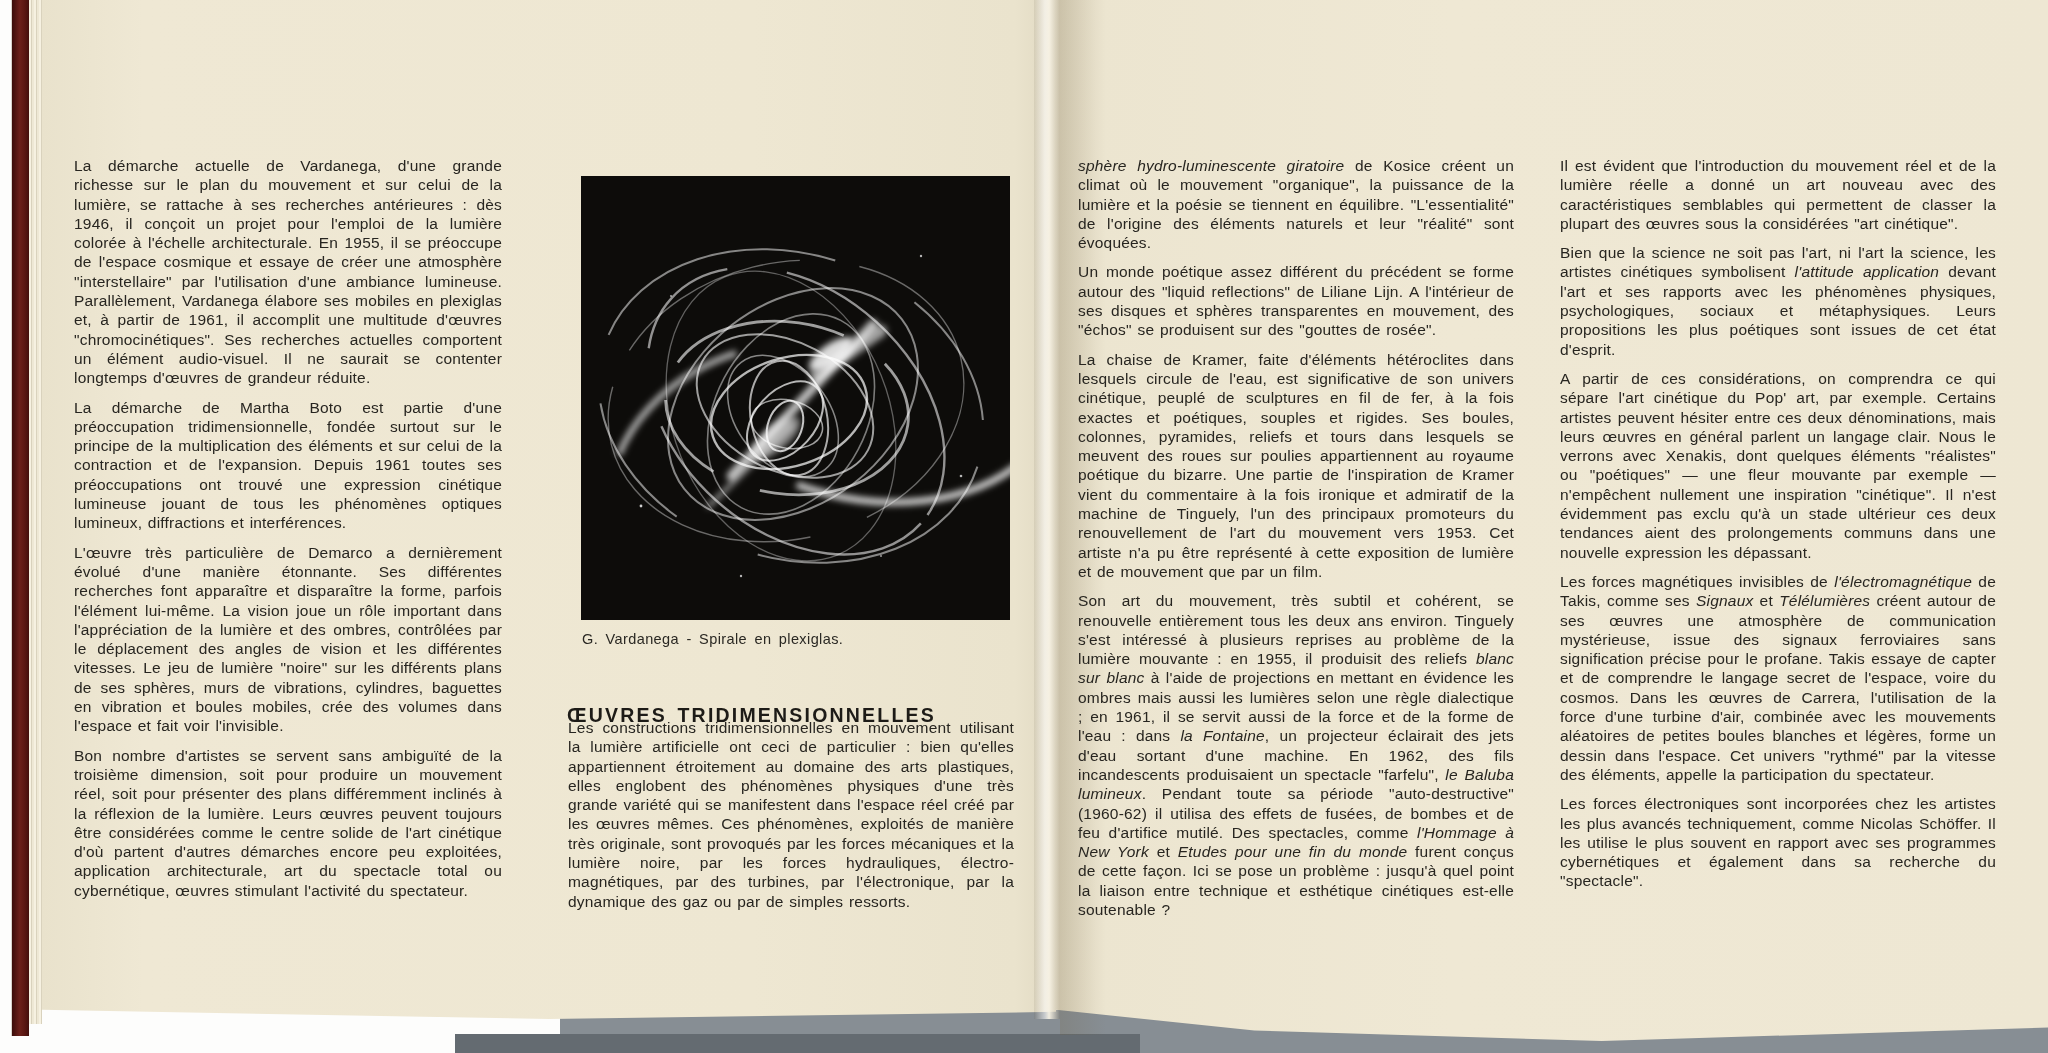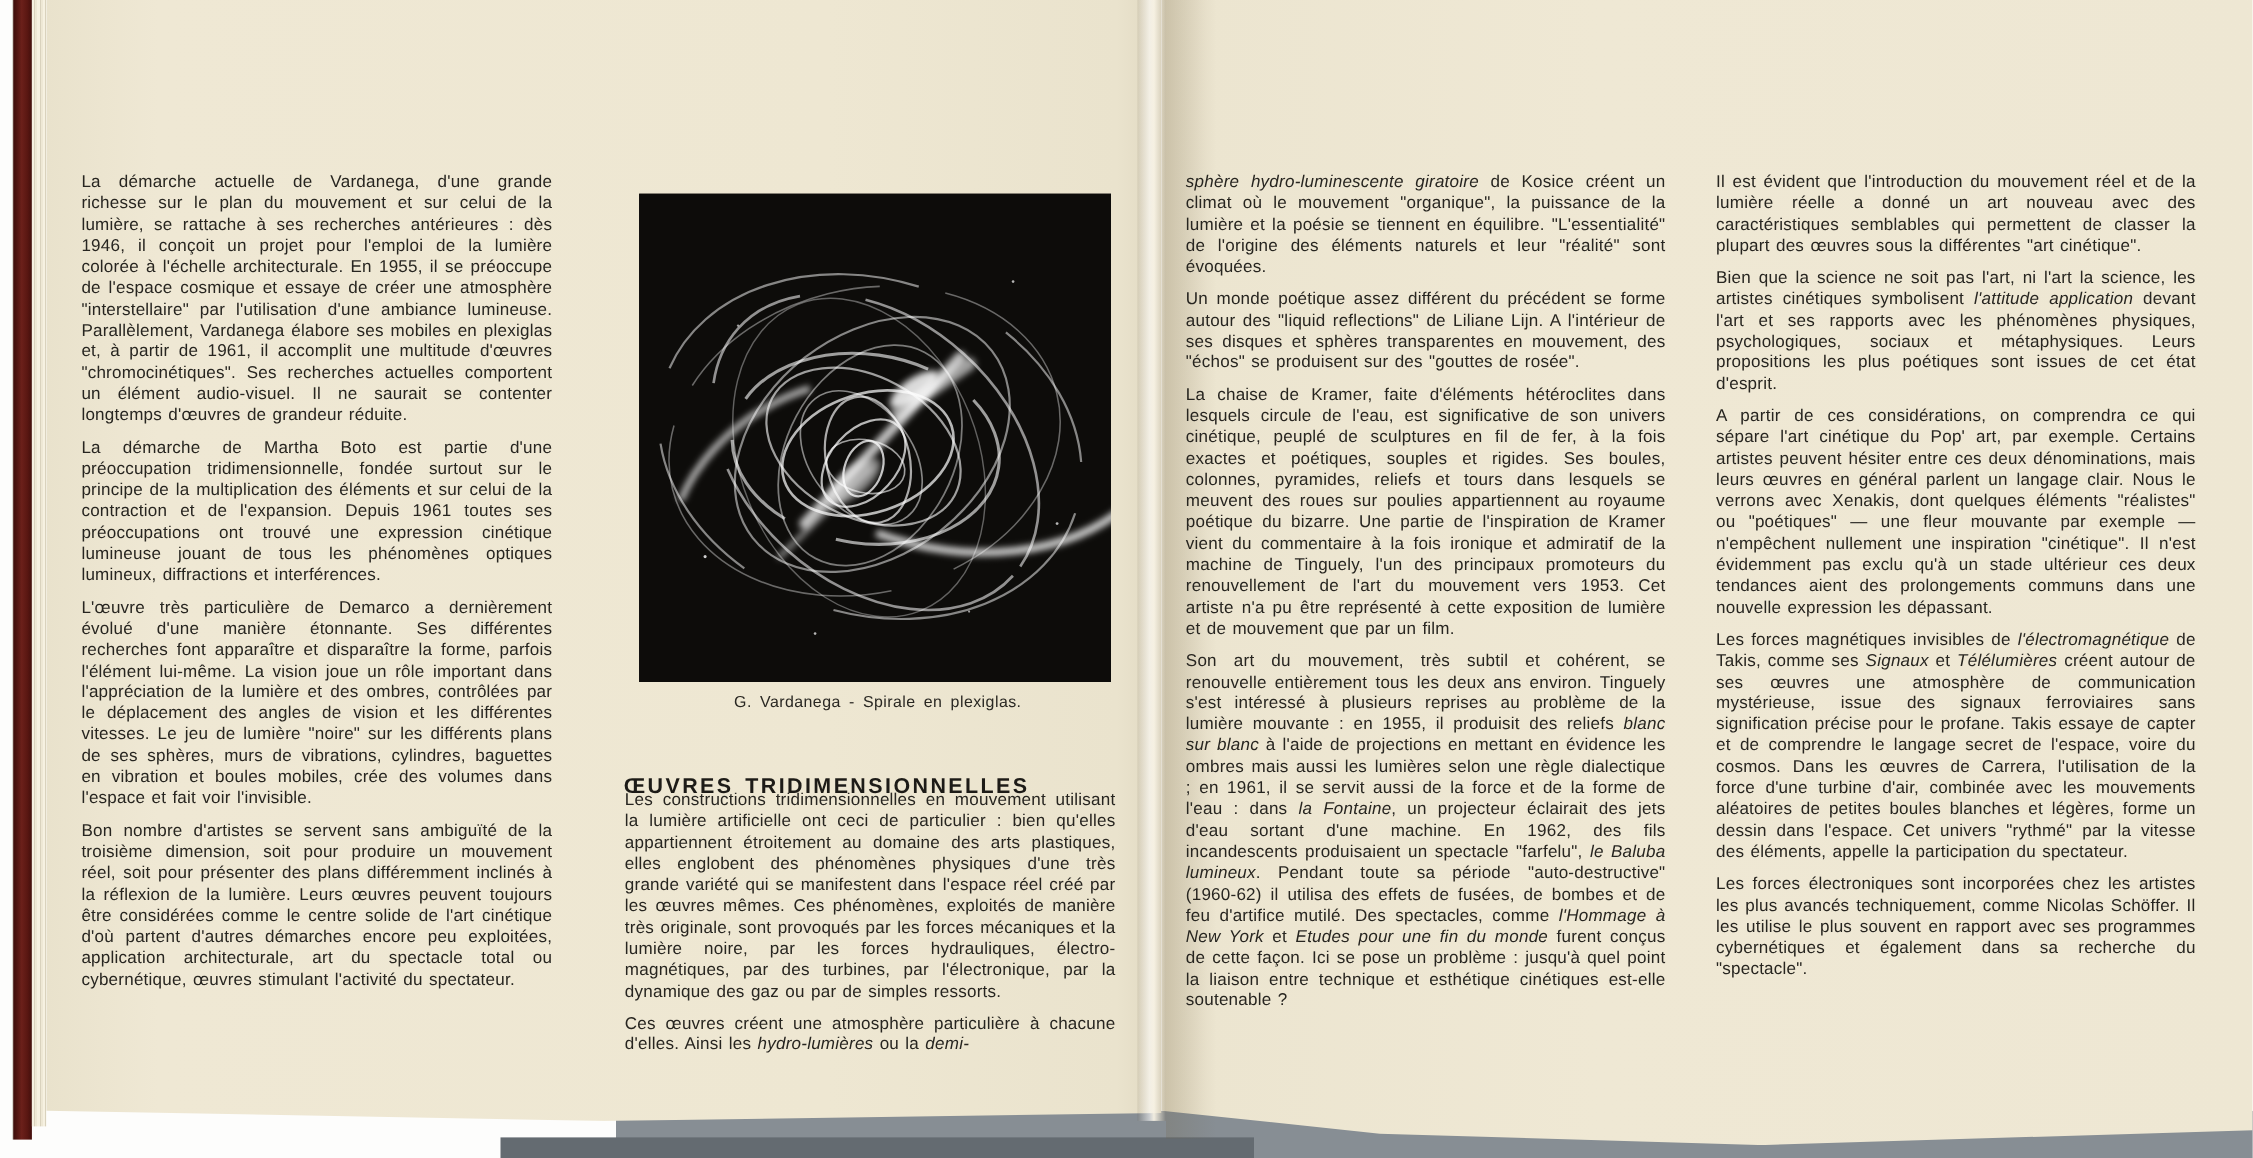--- a/index.html
+++ b/index.html
@@ -35,21 +35,21 @@
   .para{margin:0 0 10px 0;}
   .para:last-child{margin-bottom:0;}
   em{font-style:italic;}
   #lp-col1{left:74px;top:156px;width:428px;}
   #lp-col2-text{left:568px;top:718px;width:446px;}
   #rp-col1{left:1078px;top:156px;width:436px;}
   #rp-col2{left:1560px;top:156px;width:436px;}
   .photo{left:581px;top:176px;width:429px;height:444px;background:#0d0c0a;overflow:hidden;}
   .photo svg{display:block;width:100%;height:100%;}
   .caption{left:582px;top:631px;width:432px;color:#2a2823;font-size:14.5px;
-    letter-spacing:0.4px;word-spacing:3px;text-align:center;}
+    letter-spacing:0.4px;word-spacing:3px;}
   .heading{left:567px;top:684px;width:460px;color:#1d1b17;font-size:19.5px;font-weight:bold;
     letter-spacing:2.2px;word-spacing:3px;margin-top:20px;}
 </style>
 </head>
 <body>
 
 <div class="abs scan-gray"></div>
 <div class="abs scan-gray-dark"></div>
 
 <div class="abs spine-line"></div>
@@ -111,28 +111,27 @@
       <circle cx="380" cy="300" r="1.3" opacity=".7"></circle>
       <circle cx="160" cy="400" r="1.2" opacity=".7"></circle>
       <circle cx="300" cy="380" r="1" opacity=".6"></circle>
     </g>
   </svg>
 </div>
 <div class="abs caption">G. Vardanega - Spirale en plexiglas.</div>
 <div class="abs heading">ŒUVRES TRIDIMENSIONNELLES</div>
 <div class="abs col" id="lp-col2-text">
     <p class="para"><span>Les constructions tridimensionnelles en mouvement utilisant la lumière artificielle ont ceci de particulier : bien qu'elles appartiennent étroitement au domaine des arts plastiques, elles englobent des phénomènes physiques d'une très grande variété qui se manifestent dans l'espace réel créé par les œuvres mêmes. Ces phénomènes, exploités de manière très originale, sont provoqués par les forces mécaniques et la lumière noire, par les forces hydrauliques, électro-magnétiques, par des turbines, par l'électronique, par la dynamique des gaz ou par de simples ressorts.</span></p>
-    <p class="para"><span>Ces œuvres créent une atmosphère particulière à chacune d'elles. Ainsi les </span><em>hydro-lumières</em><span> ou la </span><em>demi-</em></p>
   </div>
 
 <div class="abs col" id="rp-col1">
     <p class="para"><em>sphère hydro-luminescente giratoire</em><span> de Kosice créent un climat où le mouvement "organique", la puissance de la lumière et la poésie se tiennent en équilibre. "L'essentialité" de l'origine des éléments naturels et leur "réalité" sont évoquées.</span></p>
     <p class="para"><span>Un monde poétique assez différent du précédent se forme autour des "liquid reflections" de Liliane Lijn. A l'intérieur de ses disques et sphères transparentes en mouvement, des "échos" se produisent sur des "gouttes de rosée".</span></p>
     <p class="para"><span>La chaise de Kramer, faite d'éléments hétéroclites dans lesquels circule de l'eau, est significative de son univers cinétique, peuplé de sculptures en fil de fer, à la fois exactes et poétiques, souples et rigides. Ses boules, colonnes, pyramides, reliefs et tours dans lesquels se meuvent des roues sur poulies appartiennent au royaume poétique du bizarre. Une partie de l'inspiration de Kramer vient du commentaire à la fois ironique et admiratif de la machine de Tinguely, l'un des principaux promoteurs du renouvellement de l'art du mouvement vers 1953. Cet artiste n'a pu être représenté à cette exposition de lumière et de mouvement que par un film.</span></p>
     <p class="para"><span>Son art du mouvement, très subtil et cohérent, se renouvelle entièrement tous les deux ans environ. Tinguely s'est intéressé à plusieurs reprises au problème de la lumière mouvante : en 1955, il produisit des reliefs </span><em>blanc sur blanc</em><span> à l'aide de projections en mettant en évidence les ombres mais aussi les lumières selon une règle dialectique ; en 1961, il se servit aussi de la force et de la forme de l'eau : dans </span><em>la Fontaine</em><span>, un projecteur éclairait des jets d'eau sortant d'une machine. En 1962, des fils incandescents produisaient un spectacle "farfelu", </span><em>le Baluba lumineux</em><span>. Pendant toute sa période "auto-destructive" (1960-62) il utilisa des effets de fusées, de bombes et de feu d'artifice mutilé. Des spectacles, comme </span><em>l'Hommage à New York</em><span> et </span><em>Etudes pour une fin du monde</em><span> furent conçus de cette façon. Ici se pose un problème : jusqu'à quel point la liaison entre technique et esthétique cinétiques est-elle soutenable ?</span></p>
   </div>
 <div class="abs col" id="rp-col2">
-    <p class="para"><span>Il est évident que l'introduction du mouvement réel et de la lumière réelle a donné un art nouveau avec des caractéristiques semblables qui permettent de classer la plupart des œuvres sous la différentes "art cinétique".</span></p>
+    <p class="para"><span>Il est évident que l'introduction du mouvement réel et de la lumière réelle a donné un art nouveau avec des caractéristiques semblables qui permettent de classer la plupart des œuvres sous la considérées "art cinétique".</span></p>
     <p class="para"><span>Bien que la science ne soit pas l'art, ni l'art la science, les artistes cinétiques symbolisent </span><em>l'attitude application</em><span> devant l'art et ses rapports avec les phénomènes physiques, psychologiques, sociaux et métaphysiques. Leurs propositions les plus poétiques sont issues de cet état d'esprit.</span></p>
     <p class="para"><span>A partir de ces considérations, on comprendra ce qui sépare l'art cinétique du Pop' art, par exemple. Certains artistes peuvent hésiter entre ces deux dénominations, mais leurs œuvres en général parlent un langage clair. Nous le verrons avec Xenakis, dont quelques éléments "réalistes" ou "poétiques" — une fleur mouvante par exemple — n'empêchent nullement une inspiration "cinétique". Il n'est évidemment pas exclu qu'à un stade ultérieur ces deux tendances aient des prolongements communs dans une nouvelle expression les dépassant.</span></p>
     <p class="para"><span>Les forces magnétiques invisibles de </span><em>l'électromagnétique</em><span> de Takis, comme ses </span><em>Signaux</em><span> et </span><em>Télélumières</em><span> créent autour de ses œuvres une atmosphère de communication mystérieuse, issue des signaux ferroviaires sans signification précise pour le profane. Takis essaye de capter et de comprendre le langage secret de l'espace, voire du cosmos. Dans les œuvres de Carrera, l'utilisation de la force d'une turbine d'air, combinée avec les mouvements aléatoires de petites boules blanches et légères, forme un dessin dans l'espace. Cet univers "rythmé" par la vitesse des éléments, appelle la participation du spectateur.</span></p>
     <p class="para"><span>Les forces électroniques sont incorporées chez les artistes les plus avancés techniquement, comme Nicolas Schöffer. Il les utilise le plus souvent en rapport avec ses programmes cybernétiques et également dans sa recherche du "spectacle".</span></p>
   </div>
 
 </body></html>

